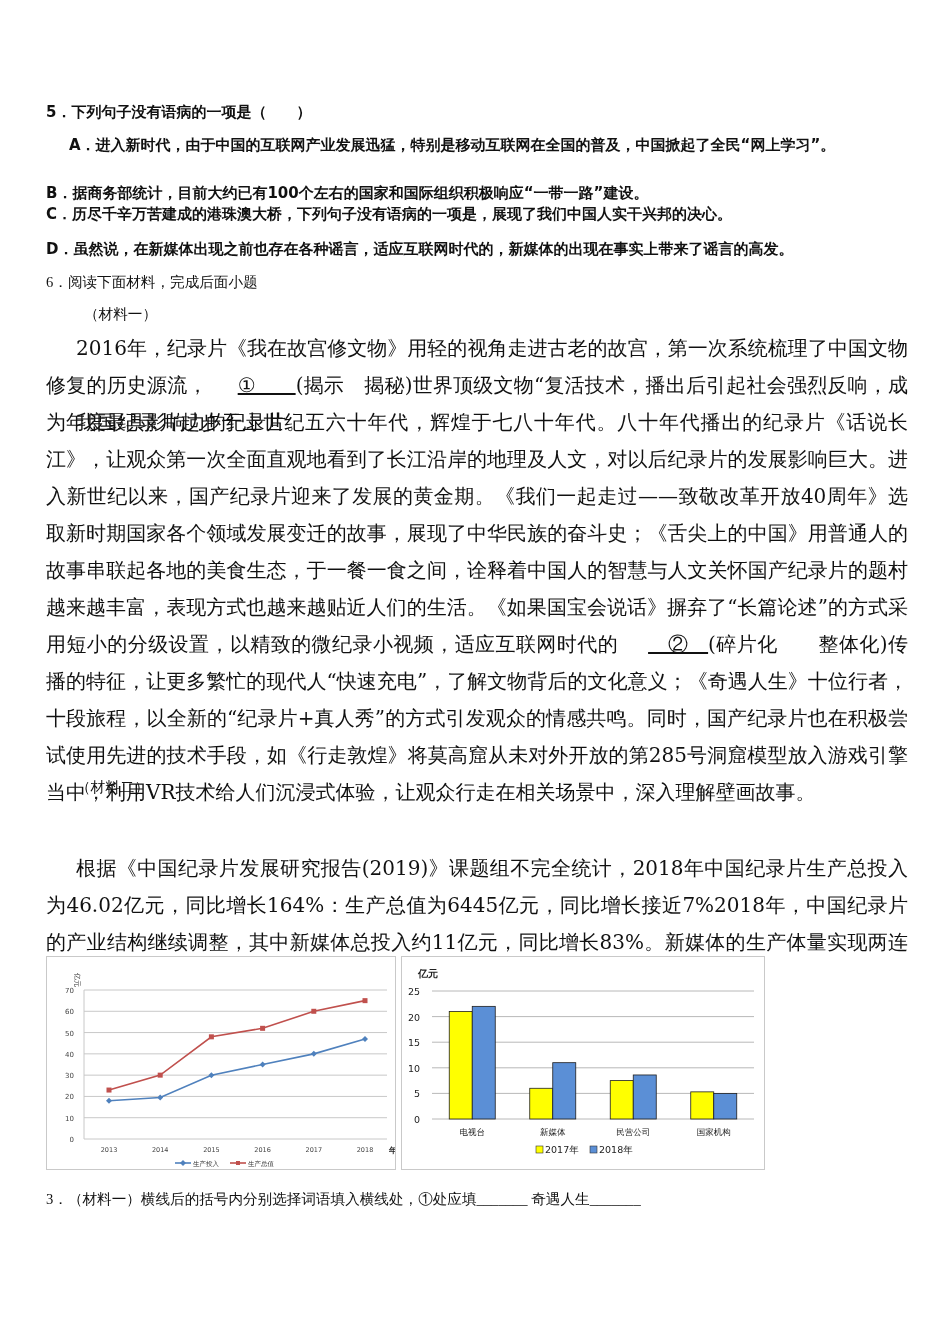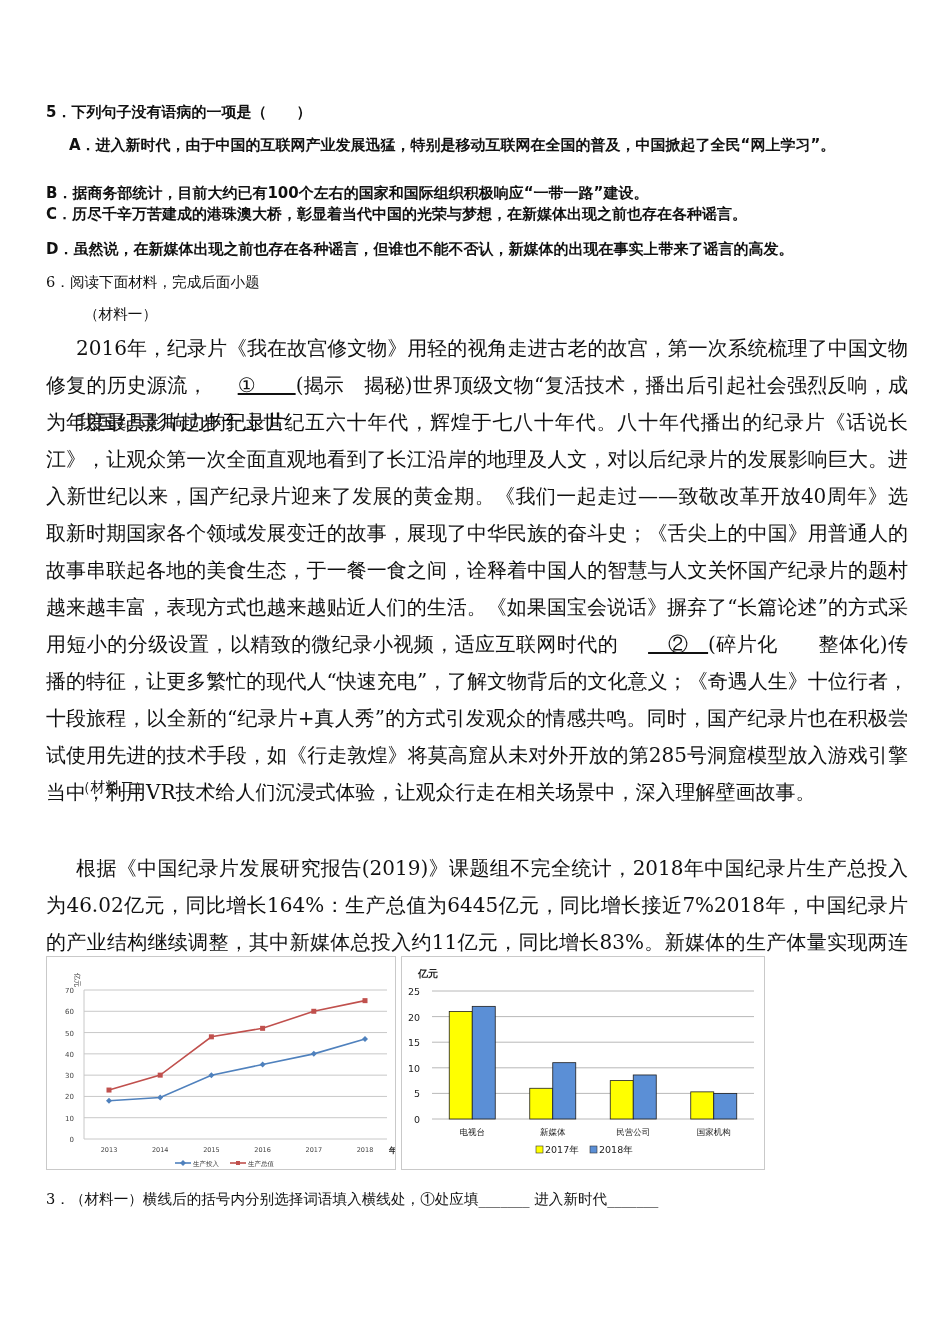--- a/index.html
+++ b/index.html
@@ -1,40 +1,40 @@
 <!DOCTYPE html>
 <html><head>
 <meta charset="utf-8">
 <style>
   html, body { margin:0; padding:0; background:#ffffff; }
   body { width:950px; height:1344px; position:relative; overflow:hidden;
          font-family:"DejaVu Serif", "Liberation Serif", serif; color:#111; }
-  .line { position:absolute; left:46px; font-size:15px; white-space:nowrap; }
+  .line { position:absolute; left:46px; font-size:15px; white-space:nowrap;font-family:Liberation Serif, serif; }
   .bold { font-weight:bold; font-family:"DejaVu Sans", "Liberation Sans", sans-serif; }
   .para { position:absolute; left:46px; width:862px; font-size:20px; line-height:37px; text-align:justify; }
   .indent { text-indent:30px; }
   .blank { display:inline-block; text-decoration:underline; }
   .chart-box { position:absolute; border:1px solid #c9c9c9; background:#fff; }
   svg text { font-family:"DejaVu Sans", "Liberation Sans", sans-serif; }
 </style>
 </head>
 <body>
 
 <div class="line bold" style="top:103px;">5．下列句子没有语病的一项是（　　）</div>
 <div class="line bold" style="top:136px;margin-left:23px;">
   <span>A．</span><span>进入新时代，由于中国的互联网产业发展迅猛，特别是移动互联网在全国的普及，中国掀起了全民“网上学习”。</span>
 </div>
 <div class="line bold" style="top:184px;">
   <span>B．</span><span>据商务部统计，目前大约已有100个左右的国家和国际组织积极响应“一带一路”建设。</span>
 </div>
 <div class="line bold" style="top:205px;">
-  <span>C．</span><span>历尽千辛万苦建成的港珠澳大桥，彰显着当代中国的光荣与梦想，在新媒体出现之前也存在各种谣言。</span>
+  <span>C．</span><span>历尽千辛万苦建成的港珠澳大桥，下列句子没有语病的一项是，展现了我们中国人实干兴邦的决心。</span>
 </div>
 <div class="line bold" style="top:240px;">
-  <span>D．</span><span>虽然说，在新媒体出现之前也存在各种谣言，但谁也不能不否认，新媒体的出现在事实上带来了谣言的高发。</span>
+  <span>D．</span><span>虽然说，在新媒体出现之前也存在各种谣言，适应互联网时代的，新媒体的出现在事实上带来了谣言的高发。</span>
 </div>
 
 <div class="line" style="top:273px; font-size:14.6px;">6．阅读下面材料，完成后面小题</div>
 <div class="line" style="top:305px; left:84px; font-size:14.6px;">（材料一）</div>
 
 <div class="para indent" style="top:330px;">
   <span>2016年，纪录片《我在故宫修文物》用轻的视角走进古老的故宫，第一次系统梳理了中国文物修复的历史源流，</span><span class="blank">①　　</span><span>(揭示　揭秘)世界顶级文物“复活技术，播出后引起社会强烈反响，成为年度最具影响力的纪录片。</span>
 </div>
 
 <div class="para indent" style="top:404px;">
@@ -136,14 +136,14 @@
     <g id="bc-legend">
         <rect x="134" y="189" width="7" height="7" fill="#ffff00" stroke="#333" stroke-width="0.6"></rect>
         <text x="143" y="196" font-size="9.5" fill="#222">2017年</text>
         <rect x="188" y="189" width="7" height="7" fill="#5b8fd6" stroke="#333" stroke-width="0.6"></rect>
         <text x="197" y="196" font-size="9.5" fill="#222">2018年</text>
       </g>
   </svg>
 </div>
 
 <div class="line" style="top:1190px; font-size:14.6px;">
-  <span>3．（材料一）横线后的括号内分别选择词语填入横线处，①处应填</span><span>_______</span><span> 进入新时代</span><span>_______</span>
+  <span>3．（材料一）横线后的括号内分别选择词语填入横线处，①处应填</span><span>_______</span><span> 奇遇人生</span><span>_______</span>
 </div>
 
 </body></html>

